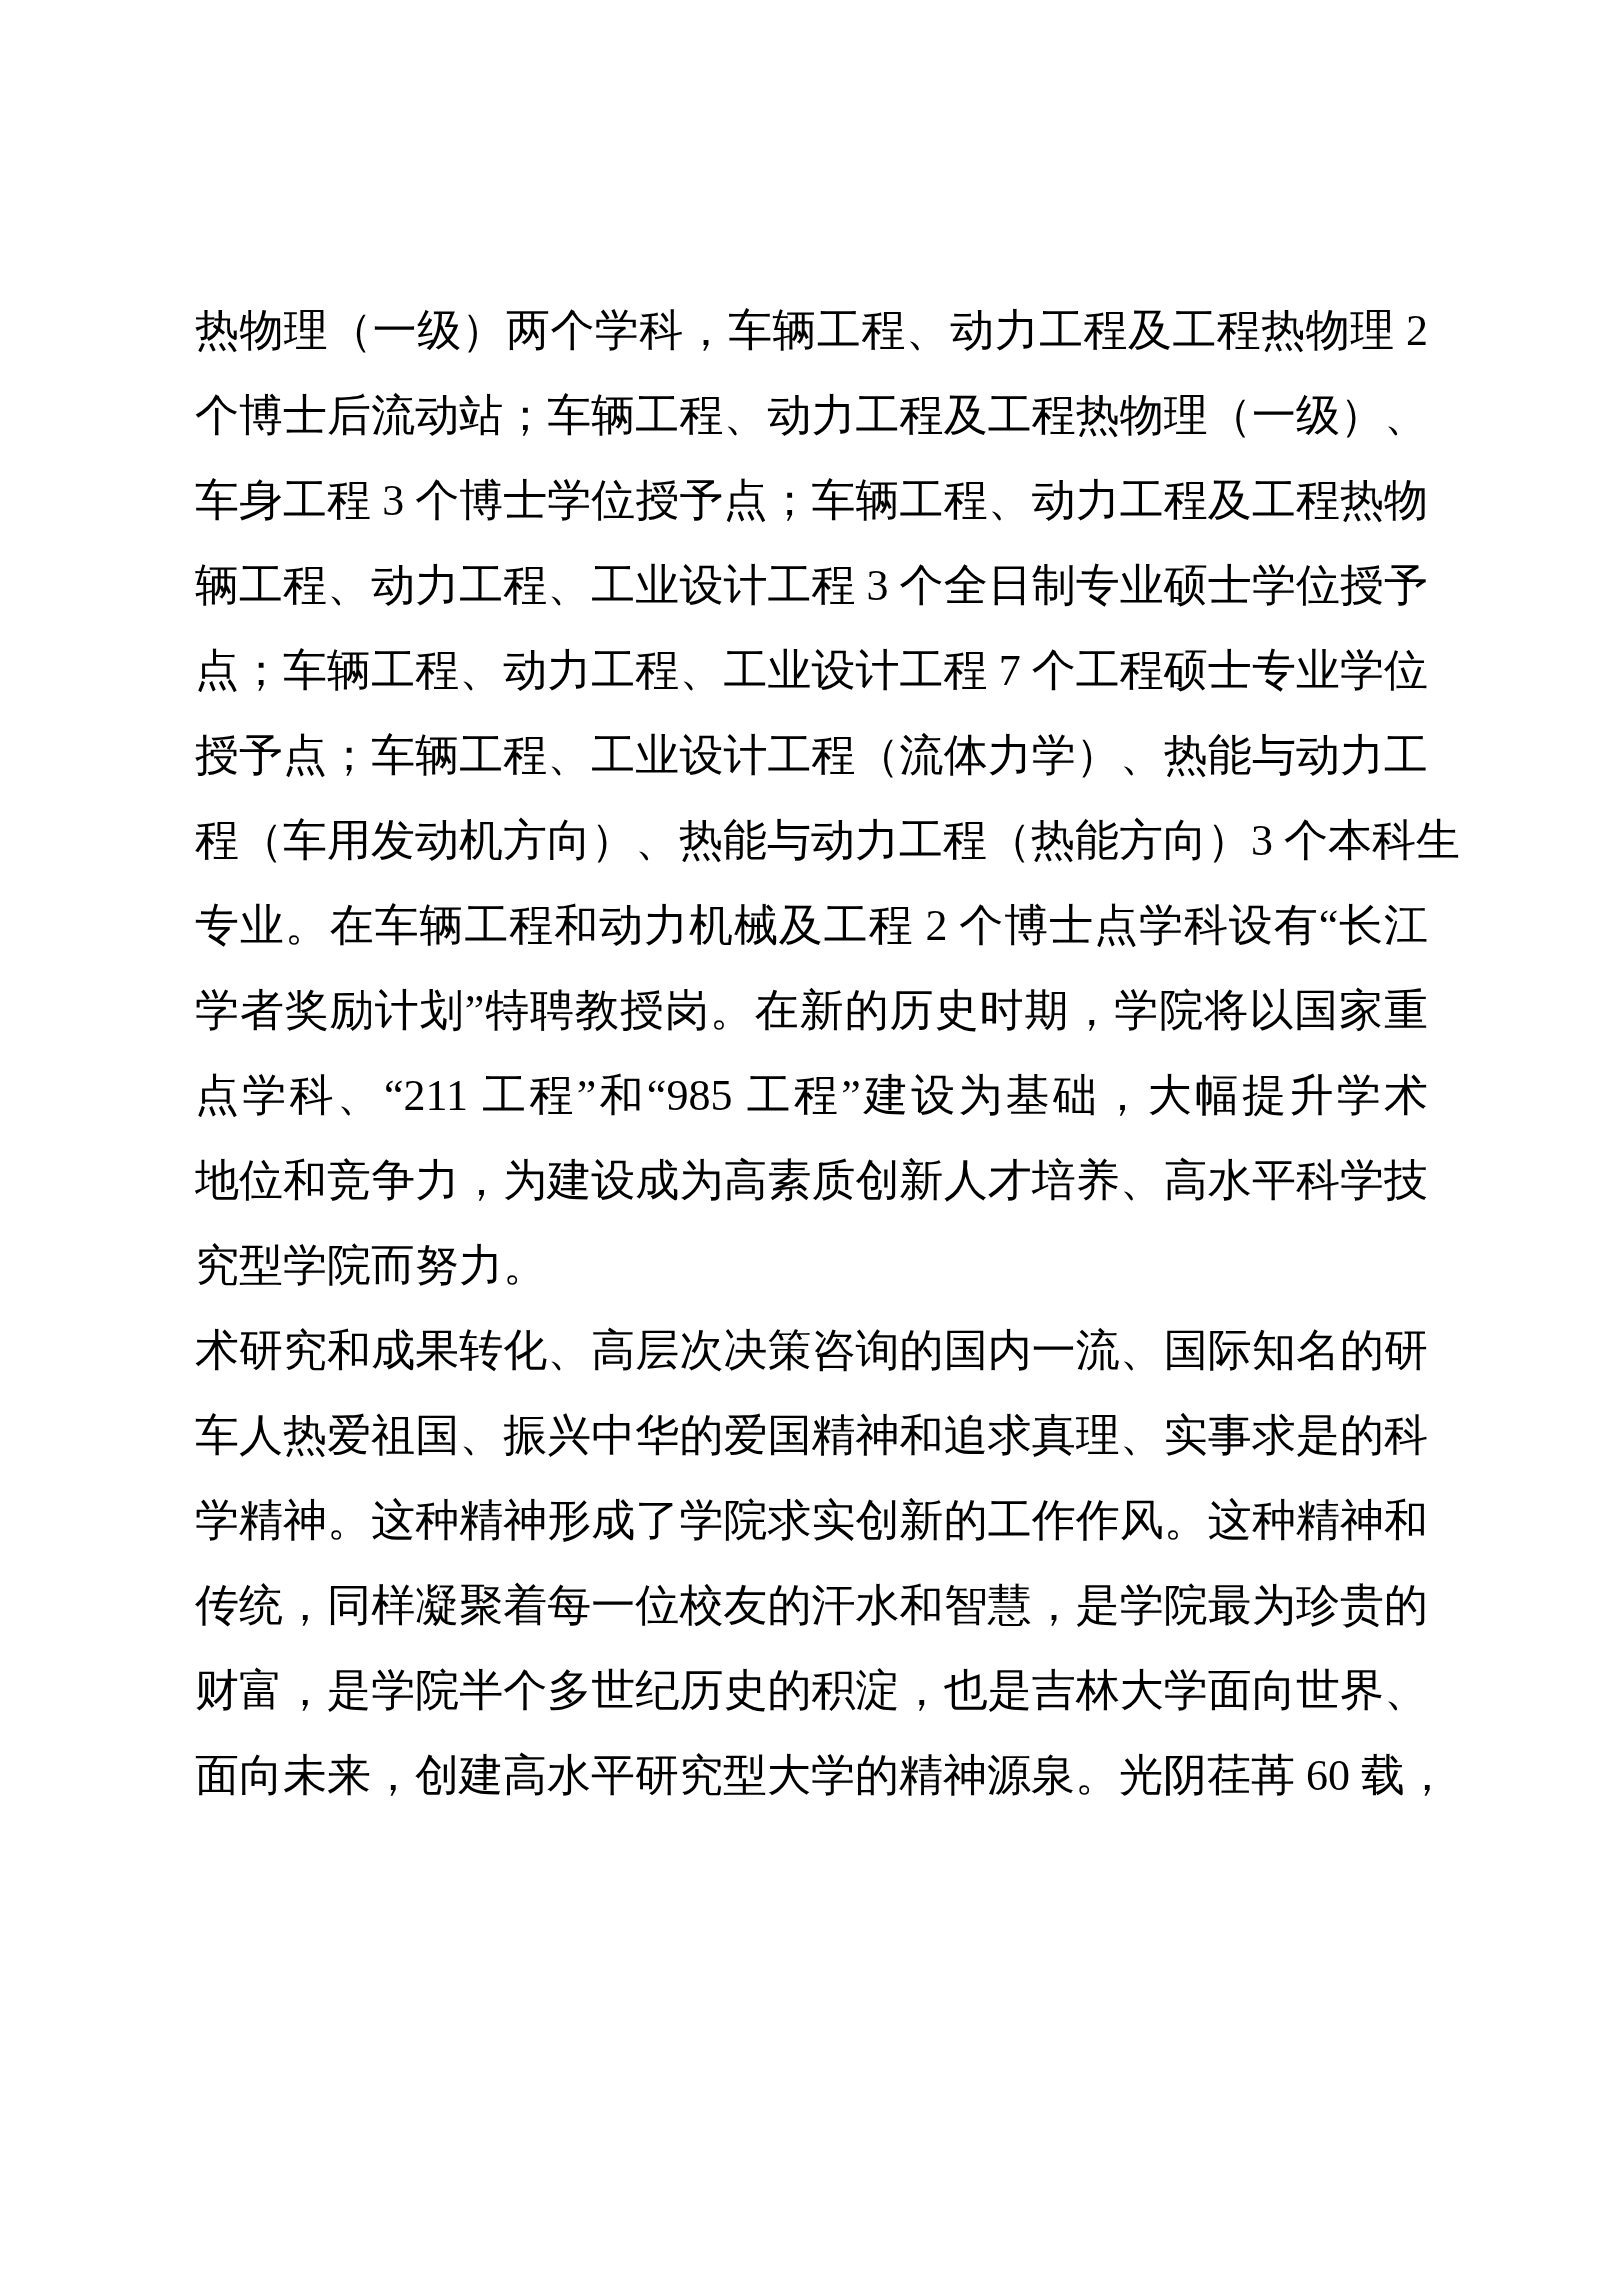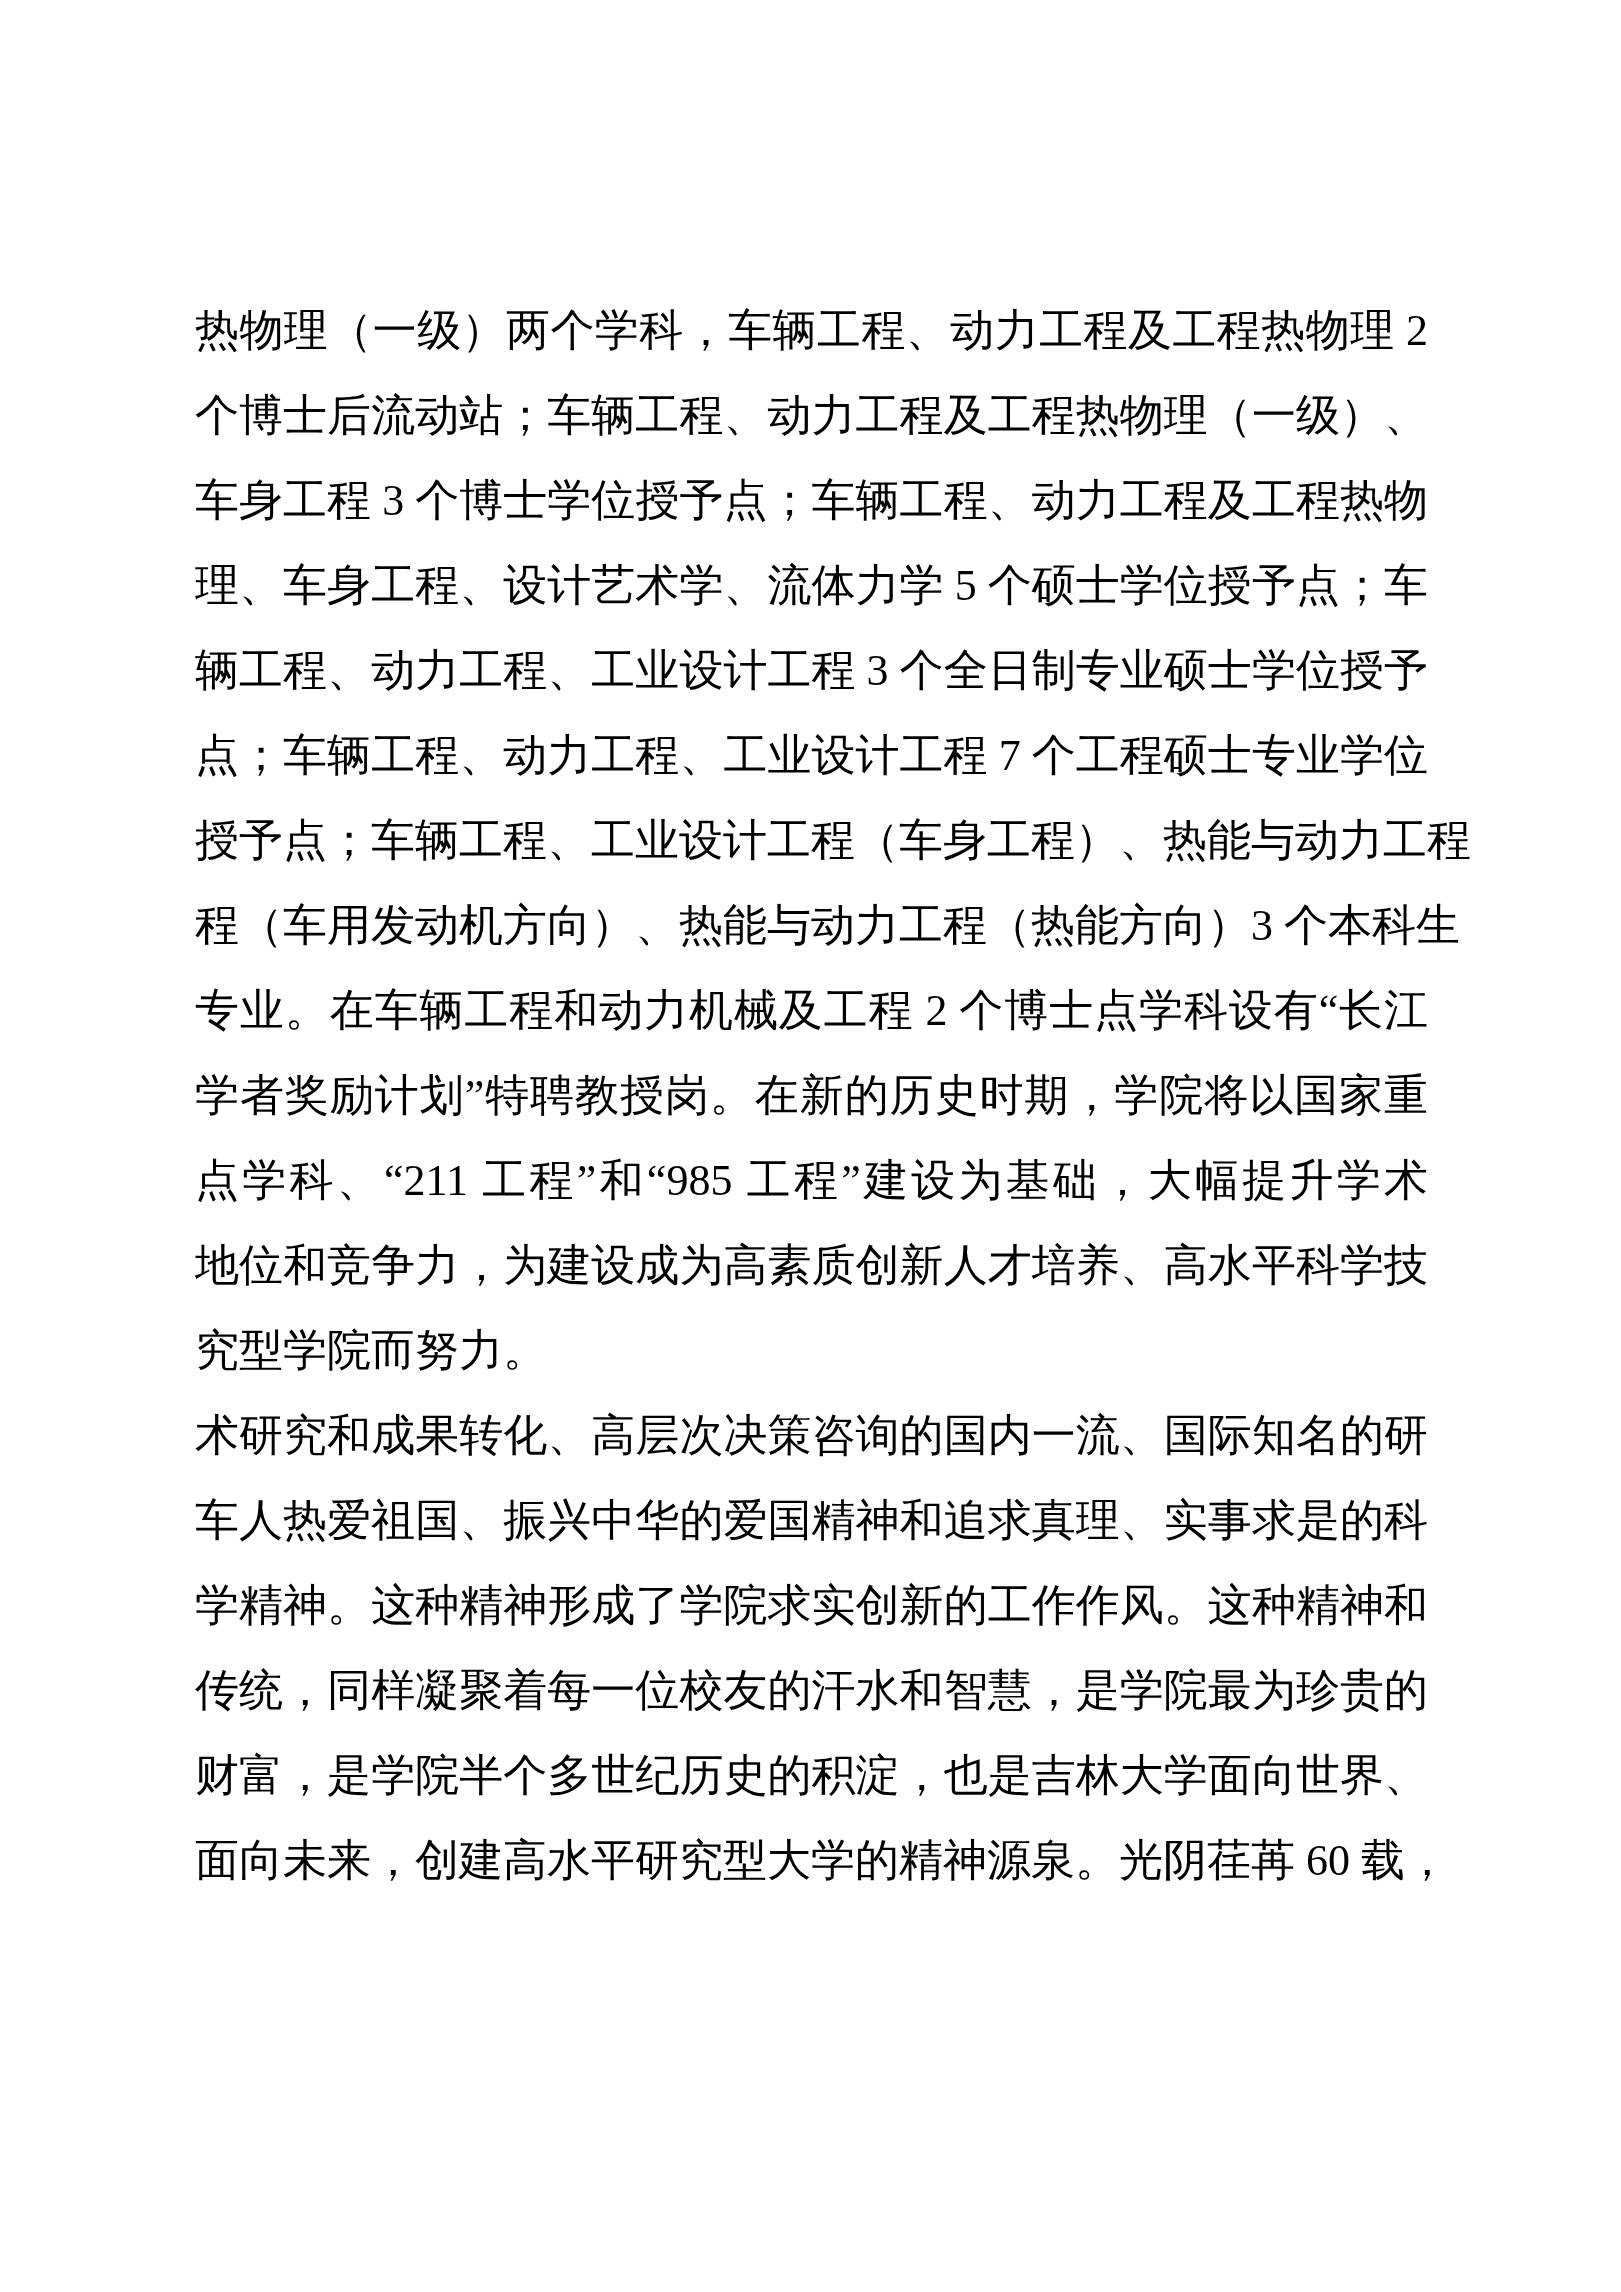--- a/index.html
+++ b/index.html
@@ -43,24 +43,23 @@
   }
 </style>
 </head>
 <body>
 
 <div class="page">
   <div class="textblock">
     <div class="line">热物理（一级）两个学科，车辆工程、动力工程及工程热物理 2</div>
     <div class="line">个博士后流动站；车辆工程、动力工程及工程热物理（一级）、</div>
     <div class="line">车身工程 3 个博士学位授予点；车辆工程、动力工程及工程热物</div>
-    <div class="line">理、车身工程、设计艺术学、流体力学 5 个硕士学位授予点；车</div>
     <div class="line">辆工程、动力工程、工业设计工程 3 个全日制专业硕士学位授予</div>
     <div class="line">点；车辆工程、动力工程、工业设计工程 7 个工程硕士专业学位</div>
-    <div class="line">授予点；车辆工程、工业设计工程（车身工程）、热能与动力工程</div>
+    <div class="line">授予点；车辆工程、工业设计工程（流体力学）、热能与动力工</div>
     <div class="line">程（车用发动机方向）、热能与动力工程（热能方向）3 个本科生</div>
     <div class="line">专业。在车辆工程和动力机械及工程 2 个博士点学科设有“长江</div>
     <div class="line">学者奖励计划”特聘教授岗。在新的历史时期，学院将以国家重</div>
     <div class="line">点学科、“211 工程”和“985 工程”建设为基础，大幅提升学术</div>
     <div class="line">地位和竞争力，为建设成为高素质创新人才培养、高水平科学技</div>
     <div class="line para-last">究型学院而努力。</div>
     <div class="line">术研究和成果转化、高层次决策咨询的国内一流、国际知名的研</div>
     <div class="line">车人热爱祖国、振兴中华的爱国精神和追求真理、实事求是的科</div>
     <div class="line">学精神。这种精神形成了学院求实创新的工作作风。这种精神和</div>
     <div class="line">传统，同样凝聚着每一位校友的汗水和智慧，是学院最为珍贵的</div>

